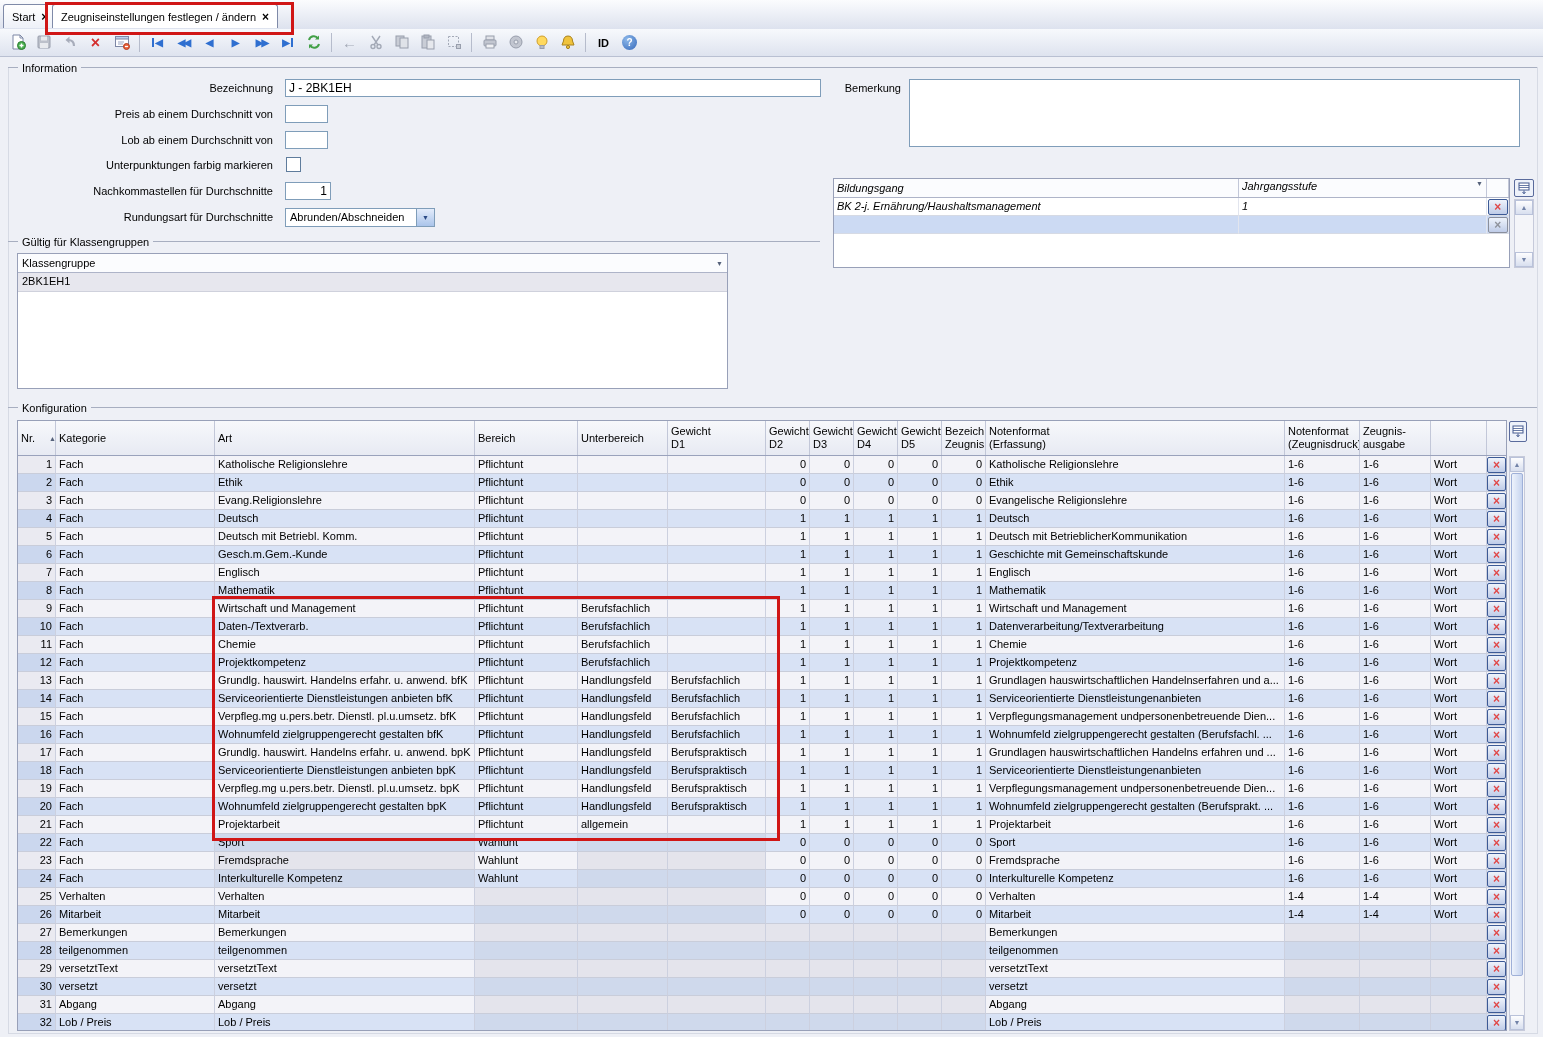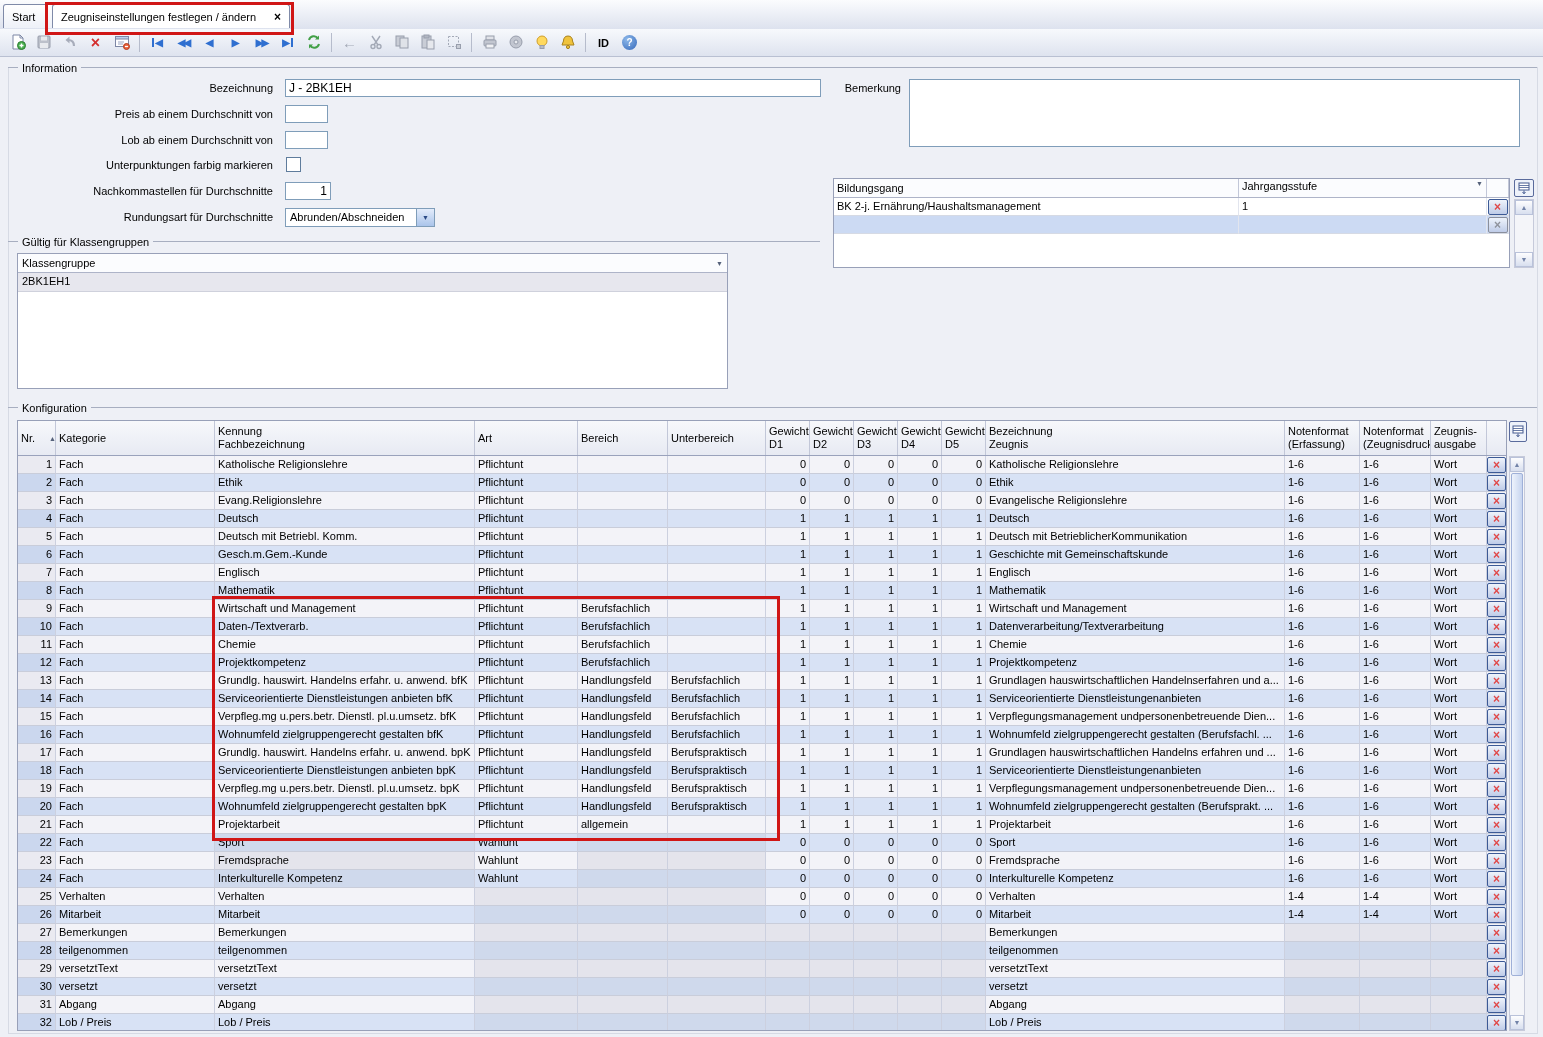--- a/index.html
+++ b/index.html
@@ -1,21 +1,21 @@
 <!DOCTYPE html>
 <html><head>
 <meta charset="utf-8">
 <style>
   html,body{margin:0;padding:0;}
   .screen{position:relative;width:1543px;height:1037px;background:#eef0f6;overflow:hidden;
           font-family:"Liberation Sans",sans-serif;font-size:11px;color:#000;}
   
   .tabbar{position:absolute;left:0;top:0;width:100%;height:29px;
           background:linear-gradient(#fbfcfe,#dde2ee);border-bottom:1px solid #96a0b8;}
-  .tab{position:absolute;top:4px;height:23px;display:flex;align-items:center;gap:18px;padding:0 8px;
+  .tab{position:absolute;top:4px;height:23px;display:flex;align-items:center;gap:6px;padding:0 8px;
        background:linear-gradient(#ffffff,#eef1f8);border:1px solid #7f8aa8;border-bottom:none;
        border-radius:3px 3px 0 0;white-space:nowrap;}
   .tab .tabx{font-weight:bold;font-size:12px;line-height:1;}
   .tab-start{left:3px;}
   .tab-active{left:52px;background:#fff;}
   
   .toolbar{position:absolute;left:0;top:29px;width:100%;height:27px;display:flex;align-items:center;
            padding:0 5px;gap:1px;background:linear-gradient(#f7f9fc,#dee3ef);border-bottom:1px solid #b9c0d2;}
   .tbtn{width:25px;height:22px;display:flex;align-items:center;justify-content:center;border-radius:2px;}
   .tsep{width:1px;height:19px;background:#b6bccc;margin:0 4px;}
@@ -64,21 +64,21 @@
   .r-even .gcell{background:#d8e2f5;}
   .r-even .c-nr{background:#cbd7ee;}
   .r-odd .dis{background:#e4e4ec;}
   .r-even .dis{background:#cfd9ec;}
   .c-del{display:flex;align-items:center;justify-content:center;padding:0;}
   .xbtn{width:18px;height:14px;display:flex;align-items:center;justify-content:center;
         border:1px solid #3c5a96;border-radius:2px;background:linear-gradient(#eef3fb,#bfcce8);
         color:#e04848;font-weight:900;font-size:12px;line-height:1;}
   .xbtn.gray{color:#8f939c;border-color:#8a8f9c;}
   
-  .khead,.krow{display:grid;grid-template-columns:405px 248px 22px;height:18px;}
+  .khead,.krow{display:grid;grid-template-columns:405px 248px 22px;height:18px;font-style:italic;}
   .khead{background:#fbfcfe;border-bottom:1px solid #aeb4c8;}
   .kcell{padding:0 3px;line-height:17px;border-bottom:1px solid #d6dae4;overflow:hidden;white-space:nowrap;
          border-right:1px solid #e2e5ee;box-sizing:border-box;}
   .krow.sel .kcell{background:#ccdaf3;}
   .kdel{display:flex;align-items:center;justify-content:center;padding:0;}
   .jgheader{display:flex;flex-direction:row !important;justify-content:space-between;}
   
   .klghead{height:18px;display:flex;align-items:center;justify-content:space-between;padding:0 4px;
            background:#fbfcfe;border-bottom:1px solid #aeb4c8;}
   .klrow{height:18px;line-height:17px;padding:0 4px;background:#e7e7ee;border-bottom:1px solid #cfd1dc;}
@@ -328,24 +328,20 @@
   <div class="gridtable" style="left:17px;top:420px;width:1490px;height:611px">
     <div id="cfg-head" class="cfgGrid">
         <div class="hcell hnr">
           <div class="hline">Nr.</div>
           <div class="sorticon">▲</div>
         </div>
         <div class="hcell">
           <div class="hline">Kategorie</div>
         </div>
         <div class="hcell">
-          <div class="hline">Kennung</div>
-          <div class="hline">Fachbezeichnung</div>
-        </div>
-        <div class="hcell">
           <div class="hline">Art</div>
         </div>
         <div class="hcell">
           <div class="hline">Bereich</div>
         </div>
         <div class="hcell">
           <div class="hline">Unterbereich</div>
         </div>
         <div class="hcell">
           <div class="hline">Gewicht</div>

